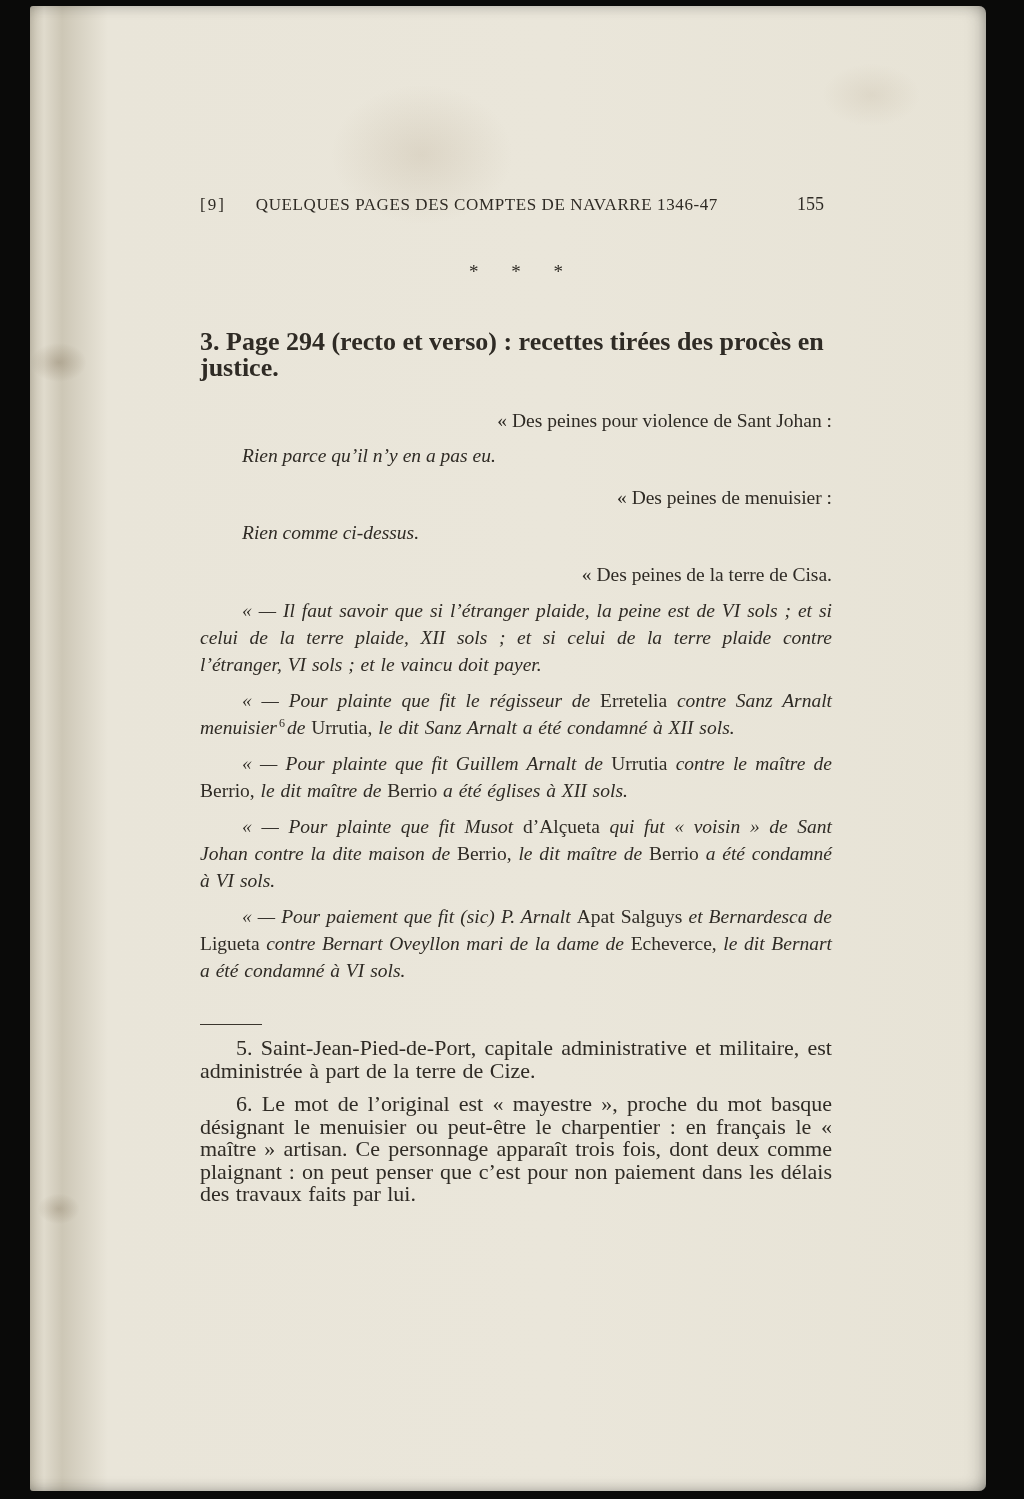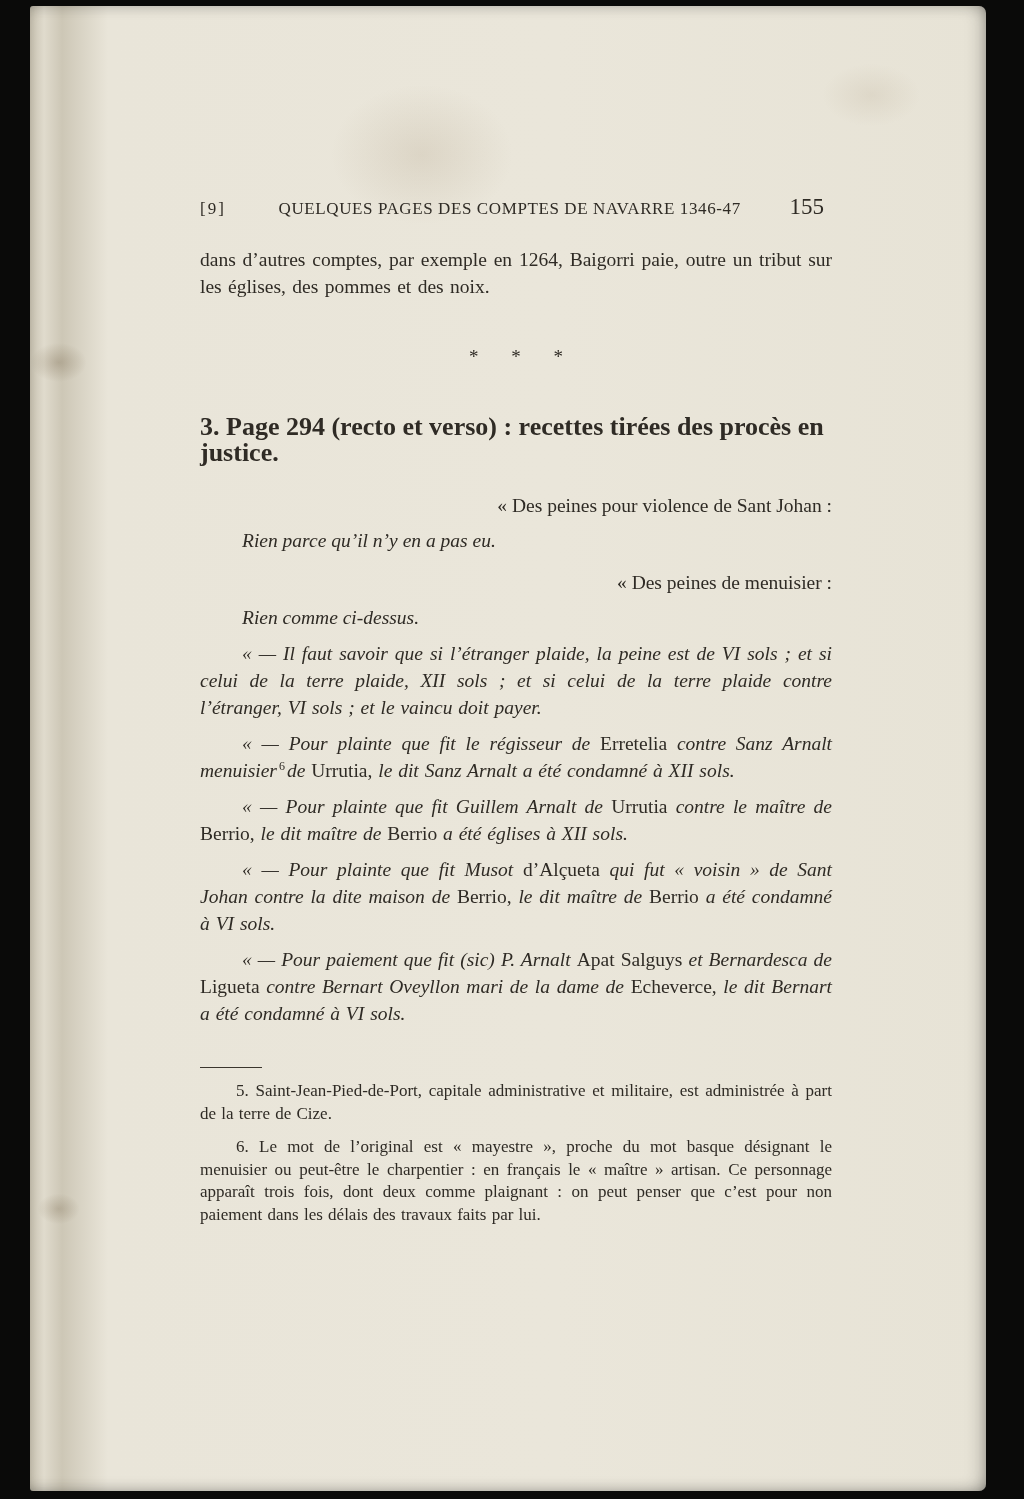--- a/index.html
+++ b/index.html
@@ -37,22 +37,22 @@
     width: 632px;
     color: #2f2b25;
   }
   .header {
     display: flex;
     align-items: baseline;
     font-size: 17px;
     padding-right: 8px;
   }
   .header .bracket { margin-right: 30px; letter-spacing: 2px; }
-  .header .title { flex: 1; text-align: center; letter-spacing: 0.6px; white-space: nowrap; }
-  .header .pageno { margin-left: 26px; font-size: 23px; }
+  .header .title { flex: 1; text-align: left; letter-spacing: 0.6px; white-space: nowrap; }
+  .header .pageno { margin-left: 26px; font-size: 18px; }
   .intro {
     margin-top: 26px;
     font-size: 19.5px;
     line-height: 27px;
     text-align: justify;
     word-spacing: 1.5px;
   }
   .separator {
     text-align: center;
     margin-top: 46px;
@@ -71,47 +71,47 @@
   .block.reply  { margin-top: 8px; text-indent: 42px; }
   .block.para   { margin-top: 9px; text-align: justify; text-indent: 42px; word-spacing: 1px; }
   .it { font-style: italic; text-align: center; }
   sup { font-size: 12px; line-height: 0; vertical-align: super; margin: 0 2px; }
   .footnote-rule {
     margin: 40px 0 0 0;
     width: 62px;
     border: 0;
     border-top: 1.5px solid #3a352d;
   }
-  .footnotes { margin-top: 12px; font-size: 17px; line-height: 22.5px; }
+  .footnotes { margin-top: 12px; font-size: 22px; line-height: 22.5px; }
   .footnote { margin: 11px 0 0 0; text-align: justify; text-indent: 36px; word-spacing: 1px; }
 </style>
 </head>
 <body>
 
 <div class="scene">
   <div class="book-page">
     <div class="content">
 
       <div class="header">
         <span class="bracket">[9]</span>
         <span class="title">QUELQUES PAGES DES COMPTES DE NAVARRE 1346-47</span>
         <span class="pageno">155</span>
       </div>
 
-      <p class="intro">dans d’autres comptes, par exemple en 1264, Baigorri paie, outre un tribut sur les églises, des pommes et des noix.</p>
 
       <div class="separator">* * *</div>
 
       <p class="section-heading">3. Page 294 (recto et verso) : recettes tirées des procès en justice.</p>
 
       <div>
           <p class="block center"><span>« Des peines pour violence de Sant Johan :</span></p>
           <p class="block reply"><span class="it">Rien parce qu’il n’y en a pas eu.</span></p>
           <p class="block center"><span>« Des peines de menuisier :</span></p>
           <p class="block reply"><span class="it">Rien comme ci-dessus.</span></p>
+          <p class="block center"><span>« Des peines de la terre de Cisa.</span></p>
           <p class="block para"><span class="it">« — Il faut savoir que si l’étranger plaide, la peine est de VI sols ; et si celui de la terre plaide, XII sols ; et si celui de la terre plaide contre l’étranger, VI sols ; et le vaincu doit payer.</span></p>
           <p class="block para"><span class="it">« — Pour plainte que fit le régisseur de </span><span>Erretelia</span><span class="it"> contre Sanz Arnalt menuisier</span><sup>6</sup><span class="it">de </span><span>Urrutia,</span><span class="it"> le dit Sanz Arnalt a été condamné à XII sols.</span></p>
           <p class="block para"><span class="it">« — Pour plainte que fit Guillem Arnalt de </span><span>Urrutia</span><span class="it"> contre le maître de </span><span>Berrio,</span><span class="it"> le dit maître de </span><span>Berrio</span><span class="it"> a été églises à XII sols.</span></p>
           <p class="block para"><span class="it">« — Pour plainte que fit Musot </span><span>d’Alçueta</span><span class="it"> qui fut « voisin » de Sant Johan contre la dite maison de </span><span>Berrio,</span><span class="it"> le dit maître de </span><span>Berrio</span><span class="it"> a été condamné à VI sols.</span></p>
           <p class="block para"><span class="it">« — Pour paiement que fit (sic) P. Arnalt </span><span>Apat Salguys</span><span class="it"> et Bernardesca de </span><span>Ligueta</span><span class="it"> contre Bernart Oveyllon mari de la dame de </span><span>Echeverce,</span><span class="it"> le dit Bernart a été condamné à VI sols.</span></p>
         </div>
 
       <hr class="footnote-rule">
 
       <div class="footnotes">

